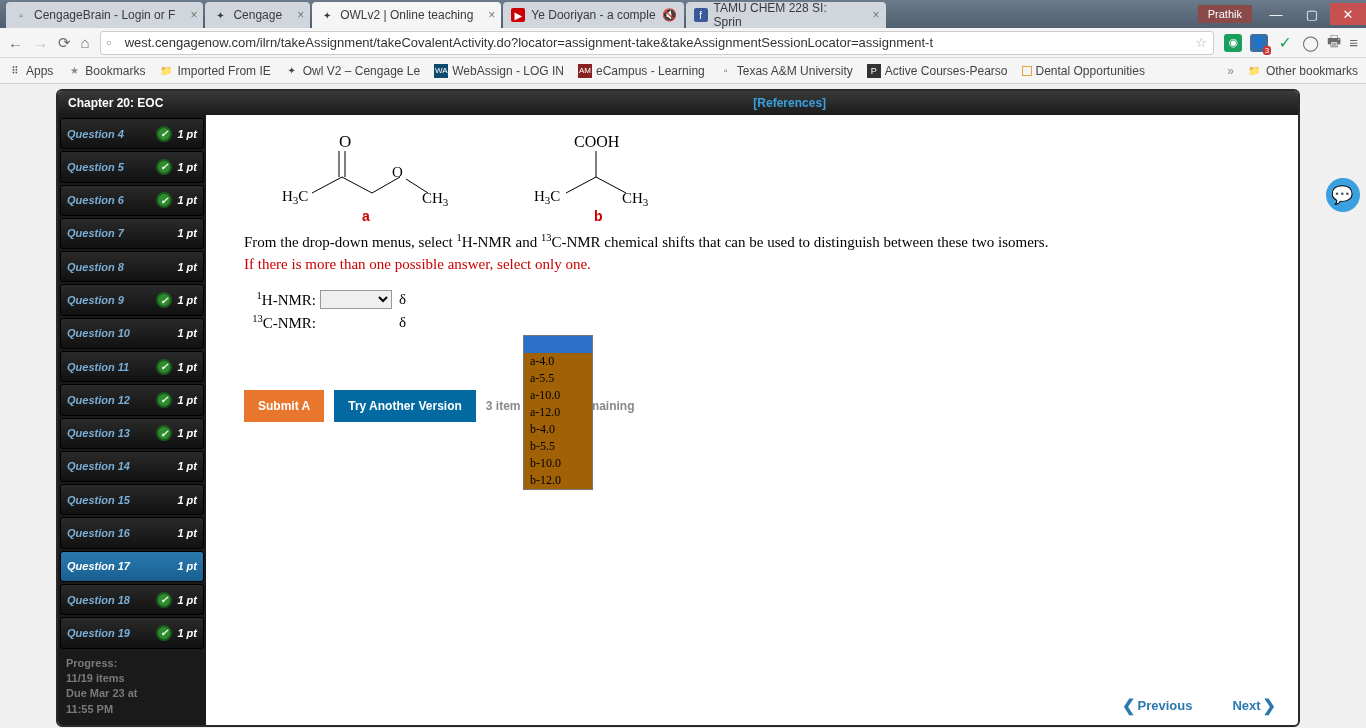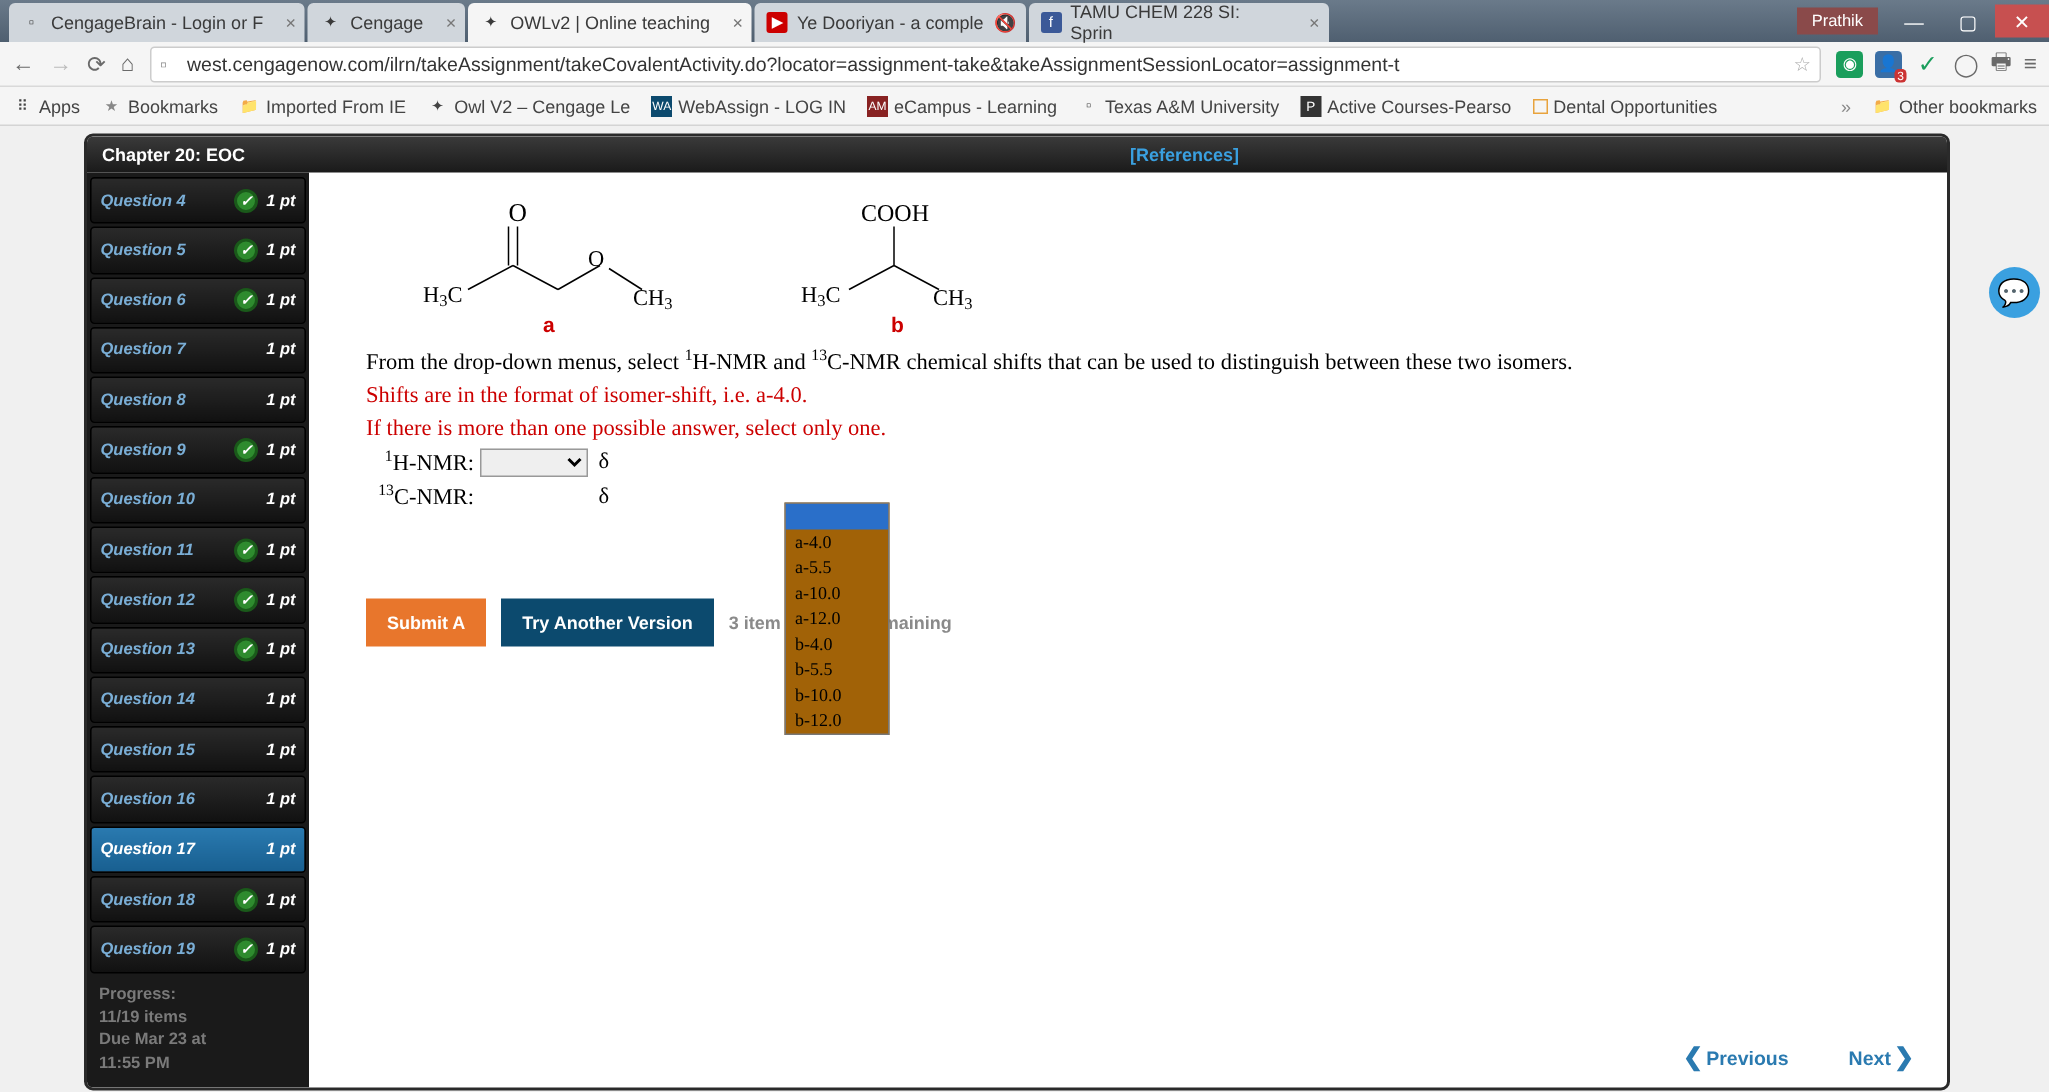--- a/index.html
+++ b/index.html
@@ -38,32 +38,32 @@
 .qitem { height:33px; background:linear-gradient(#2a2a2a,#111); border:1px solid #000; border-radius:3px; margin:1px 0; display:flex; align-items:center; padding:0 6px; color:#7aaed6; font-size:11px; font-weight:bold; font-style:italic; cursor:pointer; position:relative; }
 .qitem.sel { background:linear-gradient(#2a7ab0,#185f90); color:#fff;align-items:center; }
 .qitem .pts { margin-left:auto; color:#fff; font-style:italic; font-size:11px; display:flex; align-items:center; gap:5px; }
 .qitem .chk { width:16px; height:16px; border-radius:50%; background:#2e8b2e; border:2px solid #1a5a1a; display:flex; align-items:center; justify-content:center; color:#fff; font-size:10px; }
 .progress { padding:6px 6px 2px 6px; color:#7a7a7a; font-size:11px; font-weight:bold; line-height:1.4; }
 
 .content { flex:1; padding:14px 20px 10px 38px; position:relative; font-family:'Times New Roman',serif; font-size:15px; color:#000; }
 .molecules { height:95px; position:relative; }
 .instr { margin-top:6px; line-height:1.45; }
 .instr .red { color:#c00; }
-.nmrrow { margin-top:2px; display:flex; align-items:center; gap:4px; font-family:'Times New Roman',serif; }
+.nmrrow { margin-top:14px; display:flex; align-items:center; gap:4px; font-family:'Times New Roman',serif; }
 .nmrrow label { width:72px; text-align:right; }
 .nmrrow select { width:72px; height:19px; font-size:12px; border:1px solid #999; }
 .nmrrow .delta { margin-left:3px; }
 .dropdown-open { position:absolute; left:317px; top:220px; width:70px; background:#a16207; border:1px solid #777; font-family:Liberation Serif, serif; font-size:12px; z-index:5; }
 .dropdown-open div { padding:1px 6px; }
 .dropdown-open div.hl { background:#2a6fc9; color:#fff; }
 
 .actbar { margin-top:58px; display:flex; align-items:center; gap:10px; }
 .btn { height:32px; padding:0 14px; border:none; color:#fff; font-size:12px; font-weight:bold; cursor:pointer; font-family:Arial; }
 .btn.submit { background:#e8762c; }
-.btn.try { background:#0c4a6e; }
+.btn.try { background:#0369a1; }
 .remain { color:#8a8a8a; font-size:12px; font-family:Arial; font-weight:bold; }
 
 .navfoot { position:absolute; right:22px; bottom:10px; display:flex; gap:40px; font-family:Arial; }
 .navfoot a { color:#2a7ab0; font-size:13px; font-weight:bold; text-decoration:none; display:flex; align-items:center; gap:2px; }
 
 .helpbubble { position:absolute; right:6px; top:94px; width:34px; height:34px; border-radius:50%; background:#3aa0e0; display:flex; align-items:center; justify-content:center; color:#fff; font-size:18px; }
 
 sup{font-size:0.7em;}
 </style>
 </head>
@@ -312,21 +312,20 @@
             <line x1="82" y1="48" x2="52" y2="64" stroke="#000"></line>
             <text x="20" y="72" font-family="Times New Roman" font-size="15">H<tspan baseline-shift="-3" font-size="11">3</tspan>C</text>
             <line x1="82" y1="48" x2="112" y2="64" stroke="#000"></line>
             <text x="108" y="74" font-family="Times New Roman" font-size="15">CH<tspan baseline-shift="-3" font-size="11">3</tspan></text>
             <text x="80" y="92" fill="#c00" font-family="Arial" font-weight="bold" font-size="14">b</text>
           </svg>
         </div>
 
         <div class="instr">
           <div>From the drop-down menus, select <sup>1</sup>H-NMR and <sup>13</sup>C-NMR chemical shifts that can be used to distinguish between these two isomers.</div>
-          <div class="red">Shifts are in the format of isomer-shift, i.e. a-4.0.</div>
           <div class="red">If there is more than one possible answer, select only one.</div>
         </div>
 
         <div class="nmrrow">
           <label><sup>1</sup>H-NMR:</label>
           <select></select>
           <span class="delta">δ</span>
         </div>
         <div class="nmrrow" style="margin-top:4px">
           <label><sup>13</sup>C-NMR:</label>

